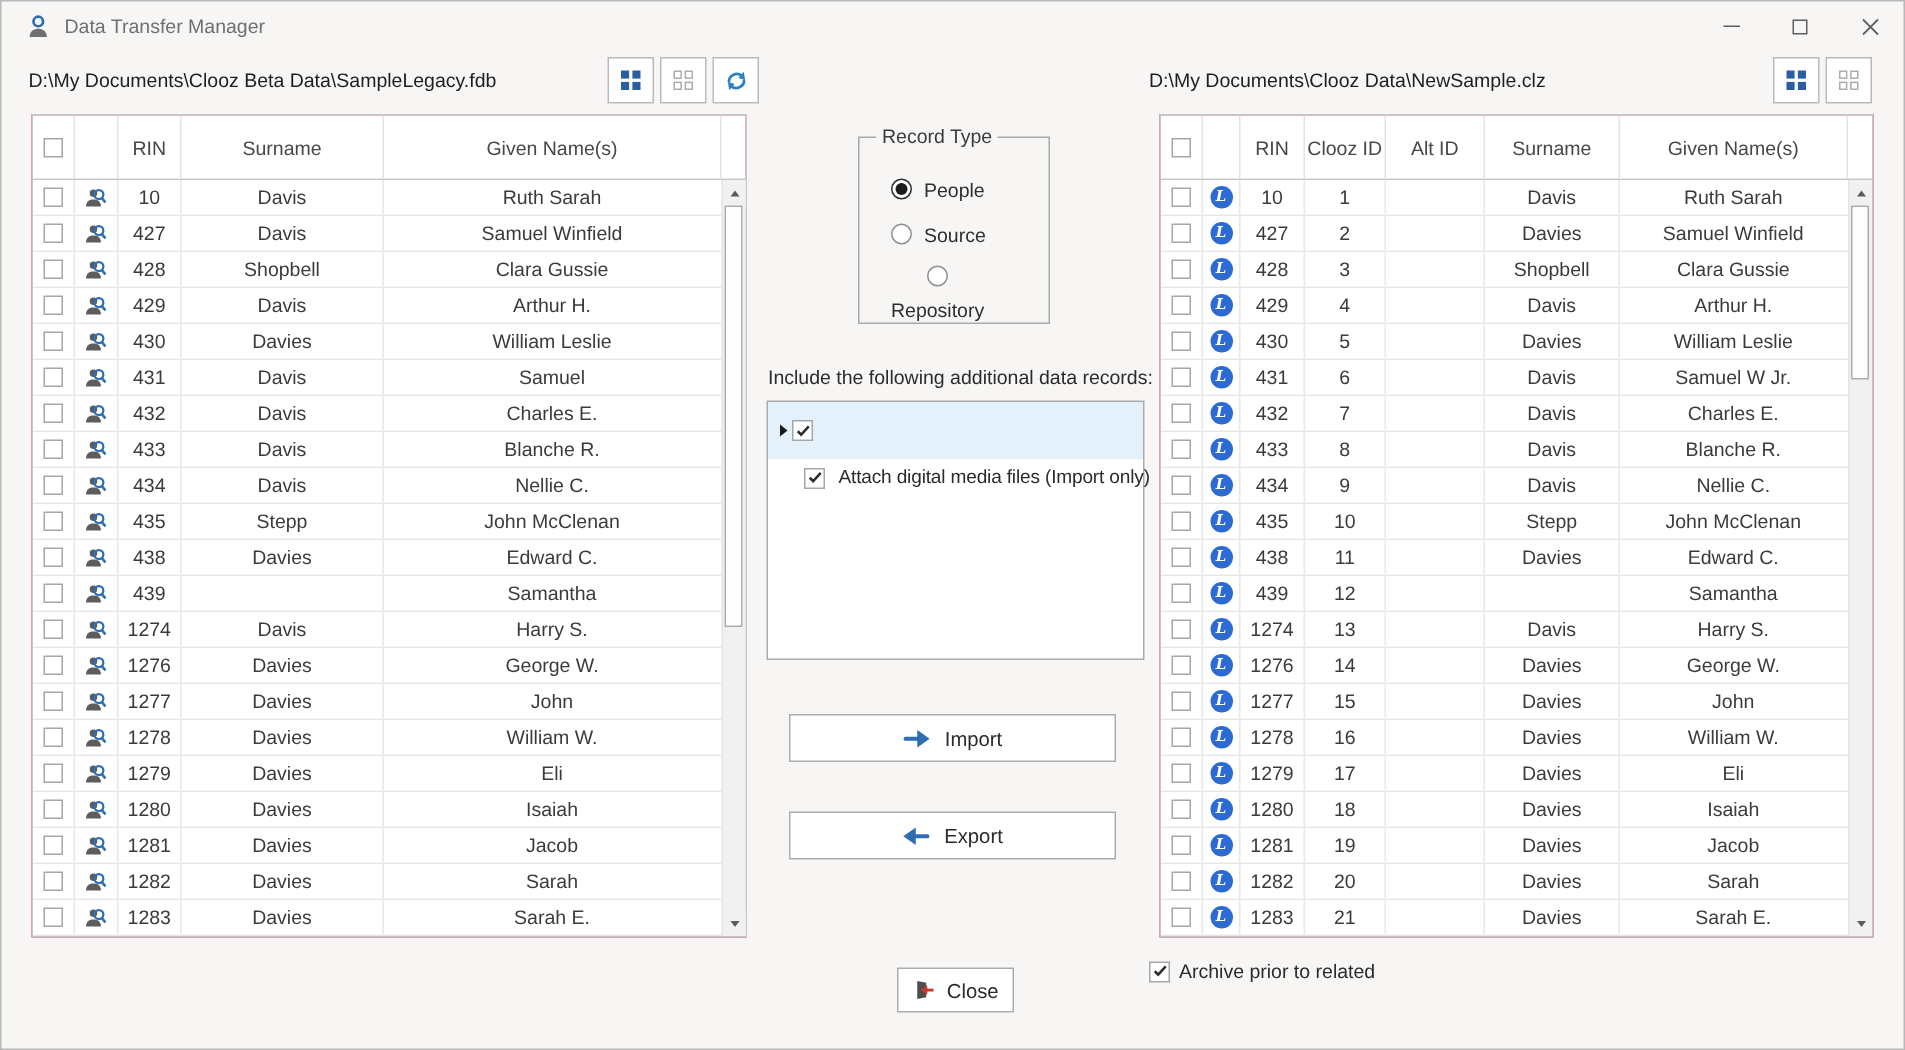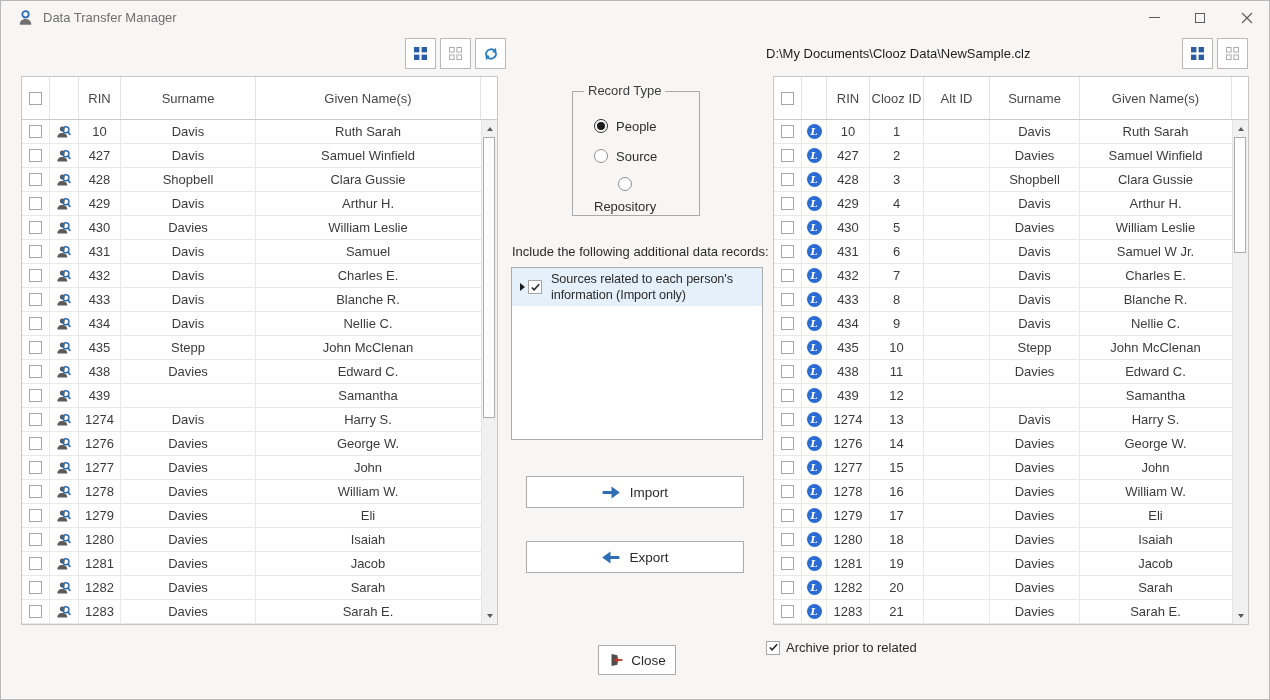--- a/index.html
+++ b/index.html
@@ -94,20 +94,21 @@
     <div class="win-btn" style="left:1176px;">
         <span class="g-max"></span>
       </div>
     <div class="win-btn" style="left:1223px;">
       <svg width="12" height="12" viewBox="0 0 12 12">
           <path d="M1 1 L11 11 M11 1 L1 11" stroke="#5F5F5F" stroke-width="1.2"></path>
         </svg>
     </div>
   </div>
 
+  <span class="path-text" style="left:18px;">D:\My Documents\Clooz Beta Data\SampleLegacy.fdb</span>
   <div class="tool-btn" style="left:404px;">
     <svg viewBox="0 0 15 15" width="15" height="15">
       <g fill="#2B5DA4">
           <rect x="1" y="1" width="5.4" height="5.4"></rect>
           <rect x="8.6" y="1" width="5.4" height="5.4"></rect>
           <rect x="1" y="8.6" width="5.4" height="5.4"></rect>
           <rect x="8.6" y="8.6" width="5.4" height="5.4"></rect>
         </g>
     </svg>
   </div>
@@ -886,21 +887,29 @@
 
   <div class="include-label">Include the following additional data records:</div>
   <div class="listbox">
     <div class="list-item li-1 sel">
       <span class="expander"></span>
       <span class="cb big li-cb checked">
         <svg viewBox="0 0 12 12" width="11" height="11">
             <polyline points="2,6 4.5,8.5 10,2.5" fill="none" stroke="#2B2B2B" stroke-width="1.8"></polyline>
           </svg>
       </span>
-      <span class="li-text">Sources related to each person's information (Import only)</span>
+    </div>
+    <div class="list-item li-2">
+      <span class="exp-space"></span>
+      <span class="cb big li-cb checked">
+        <svg viewBox="0 0 12 12" width="11" height="11">
+            <polyline points="2,6 4.5,8.5 10,2.5" fill="none" stroke="#2B2B2B" stroke-width="1.8"></polyline>
+          </svg>
+      </span>
+      <span class="li-text nowrap">Attach digital media files (Import only)</span>
     </div>
   </div>
 
   <div class="action-btn" style="top:475px;">
     <svg width="19" height="13" viewBox="0 0 19 13">
       <rect x="0.5" y="5.1" width="10" height="2.8" rx="1" fill="#2E6DB4"></rect>
       <polygon points="9.5,0.6 17.8,6.5 9.5,12.4" fill="#2E6DB4"></polygon>
     </svg>
     <span>Import</span>
   </div>

